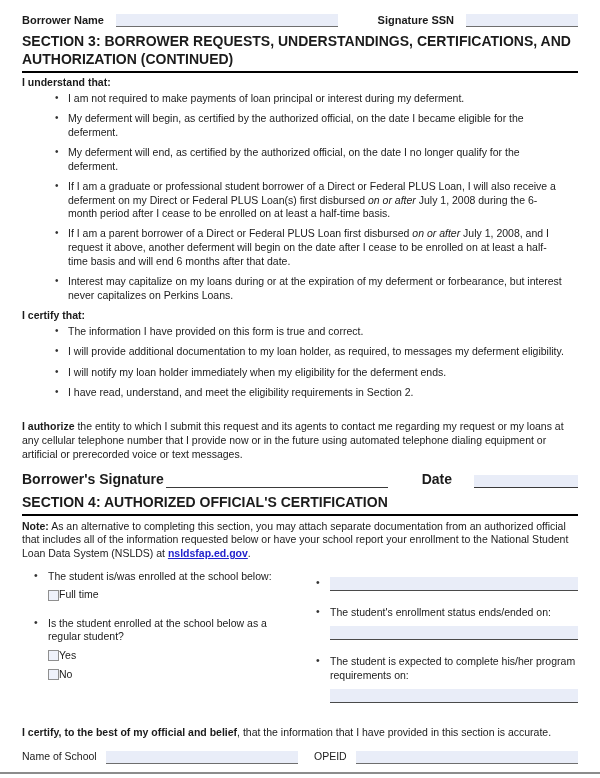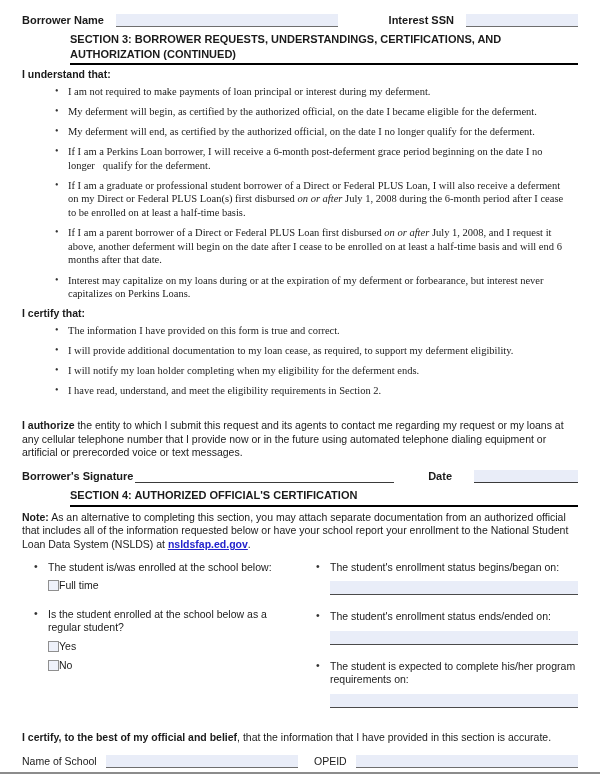--- a/index.html
+++ b/index.html
@@ -15,32 +15,32 @@
 
   
   .top-row { display:flex; align-items:flex-end; font-size:11px; margin-bottom:5px; }
   .top-row .lbl { font-weight:bold; white-space:nowrap; }
   .field { display:inline-block; height:13px; background:var(--field-fill,#e9edf8); border-bottom:1.4px solid #6e6e6e; }
   .name-field { width:222px; margin-left:12px; }
   .ssn-lbl { margin-left:auto; }
   .ssn-field { width:112px; margin-left:12px; }
 
   
-  .sec-head { font-weight:bold; font-size:11px; letter-spacing:0; border-bottom:2.6px solid #000; padding-bottom:2px; margin-bottom:3px;margin-left:48px; }
+  .sec-head { font-weight:bold; font-size:14px; letter-spacing:0; border-bottom:2.6px solid #000; padding-bottom:2px; margin-bottom:3px; }
 
   .sub-b { font-weight:bold; margin:3px 0 3px 0; }
 
-  ul.blist { list-style:none; margin:2px 0 2px 22px;font-family:Liberation Serif, serif; }
+  ul.blist { list-style:none; margin:2px 0 2px 22px; }
   ul.blist li { position:relative; padding-left:24px; margin-bottom:6.5px; max-width:520px; }
   ul.blist li::before { content:"\2022"; position:absolute; left:11px; top:-1px; font-size:10px; color:#333; }
 
   .para { margin:21px 0 6px 0; max-width:560px; }
 
   
-  .sig-row { display:flex; align-items:flex-end; margin:9px 0 5px 0; font-size:11px; }
+  .sig-row { display:flex; align-items:flex-end; margin:9px 0 5px 0; font-size:14px; }
   .sig-row .b { white-space:nowrap; }
   .sigline { flex:1; height:13px; border-bottom:1.4px solid #3a3a3a; margin-left:2px; }
   .date-lbl { margin-left:34px; margin-right:22px; }
   .date-field { width:104px; border-bottom:1.4px solid #3a3a3a; }
 
   .note { margin:4px 0 9px 0; }
   a.link { color:var(--link-blue,#2323cc); font-weight:bold; text-decoration:underline; cursor:pointer; }
 
   
   .twocol { display:flex; margin:6px 0 2px 0; }
@@ -63,42 +63,41 @@
   .bottom-rule { position:absolute; left:0; bottom:4px; width:600px; height:2px; background:#8c8c8c; }
 </style>
 </head>
 <body>
 
 <div class="page">
 
   <div class="top-row">
     <span class="lbl">Borrower Name</span>
     <span class="field name-field"></span>
-    <span class="lbl ssn-lbl">Interest SSN</span>
+    <span class="lbl ssn-lbl">Signature SSN</span>
     <span class="field ssn-field"></span>
   </div>
 
   <div class="sec-head">SECTION 3: BORROWER REQUESTS, UNDERSTANDINGS, CERTIFICATIONS, AND AUTHORIZATION (CONTINUED)</div>
 
   <div class="sub-b">I understand that:</div>
   <ul class="blist" id="understand-list">
       <li>I am not required to make payments of loan principal or interest during my deferment.</li>
       <li>My deferment will begin, as certified by the authorized official, on the date I became eligible for the deferment.</li>
       <li>My deferment will end, as certified by the authorized official, on the date I no longer qualify for the deferment.</li>
-      <li>If I am a Perkins Loan borrower, I will receive a 6-month post-deferment grace period beginning on the date I no longer &nbsp; qualify for the deferment.</li>
       <li>If I am a graduate or professional student borrower of a Direct or Federal PLUS Loan, I will also receive a deferment on my Direct or Federal PLUS Loan(s) first disbursed <i>on or after</i> July 1, 2008 during the 6-month period after I cease to be enrolled on at least a half-time basis.</li>
       <li>If I am a parent borrower of a Direct or Federal PLUS Loan first disbursed <i>on or after</i> July 1, 2008, and I request it above, another deferment will begin on the date after I cease to be enrolled on at least a half-time basis and will end 6 months after that date.</li>
       <li>Interest may capitalize on my loans during or at the expiration of my deferment or forbearance, but interest never capitalizes on Perkins Loans.</li>
     </ul>
 
   <div class="sub-b">I certify that:</div>
   <ul class="blist" id="certify-list">
       <li>The information I have provided on this form is true and correct.</li>
-      <li>I will provide additional documentation to my loan cease, as required, to support my deferment eligibility.</li>
-      <li>I will notify my loan holder completing when my eligibility for the deferment ends.</li>
+      <li>I will provide additional documentation to my loan holder, as required, to messages my deferment eligibility.</li>
+      <li>I will notify my loan holder immediately when my eligibility for the deferment ends.</li>
       <li>I have read, understand, and meet the eligibility requirements in Section 2.</li>
     </ul>
 
   <p class="para"><b>I authorize</b><span> the entity to which I submit this request and its agents to contact me regarding my request or my loans at any cellular telephone number that I provide now or in the future using automated telephone dialing equipment or artificial or prerecorded voice or text messages.</span></p>
 
   <div class="sig-row">
     <span class="b">Borrower's Signature</span>
     <span class="sigline"></span>
     <span class="b date-lbl">Date</span>
     <span class="field date-field"></span>
@@ -124,21 +123,20 @@
             <span>Yes</span>
           </div>
           <div class="cb-row">
             <span class="cbox"></span>
             <span>No</span>
           </div>
         </div>
       </div>
     <div class="col-right" id="col-right">
         <div class="bullet-item">
-          <div>The student's enrollment status begins/began on:</div>
           <span class="rline"></span>
         </div>
         <div class="bullet-item">
           <div>The student's enrollment status ends/ended on:</div>
           <span class="rline"></span>
         </div>
         <div class="bullet-item">
           <div>The student is expected to complete his/her program requirements on:</div>
           <span class="rline"></span>
         </div>

